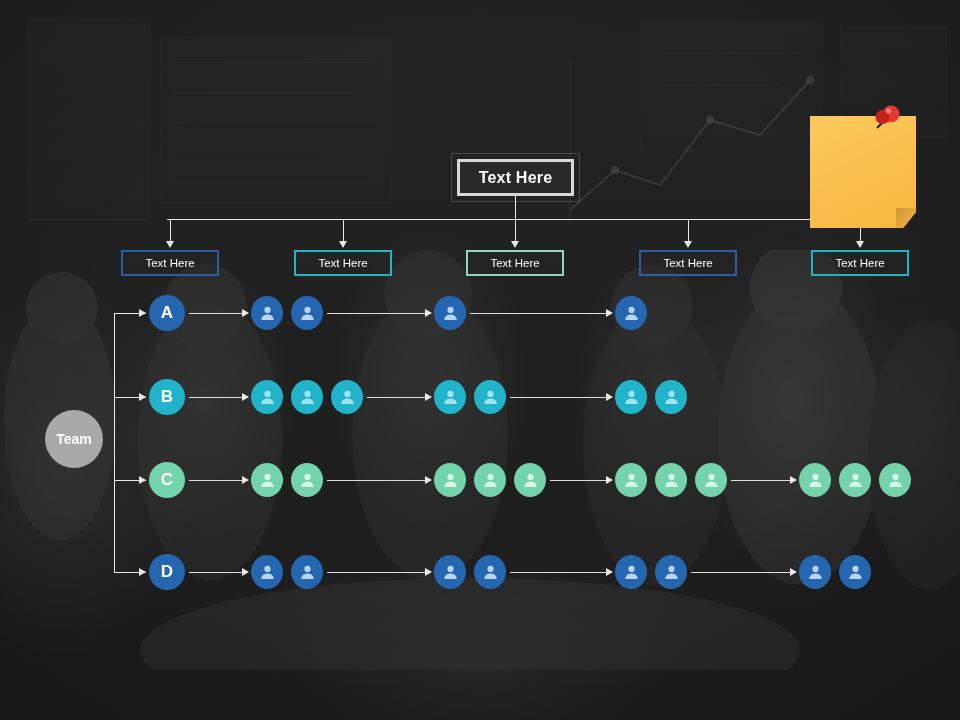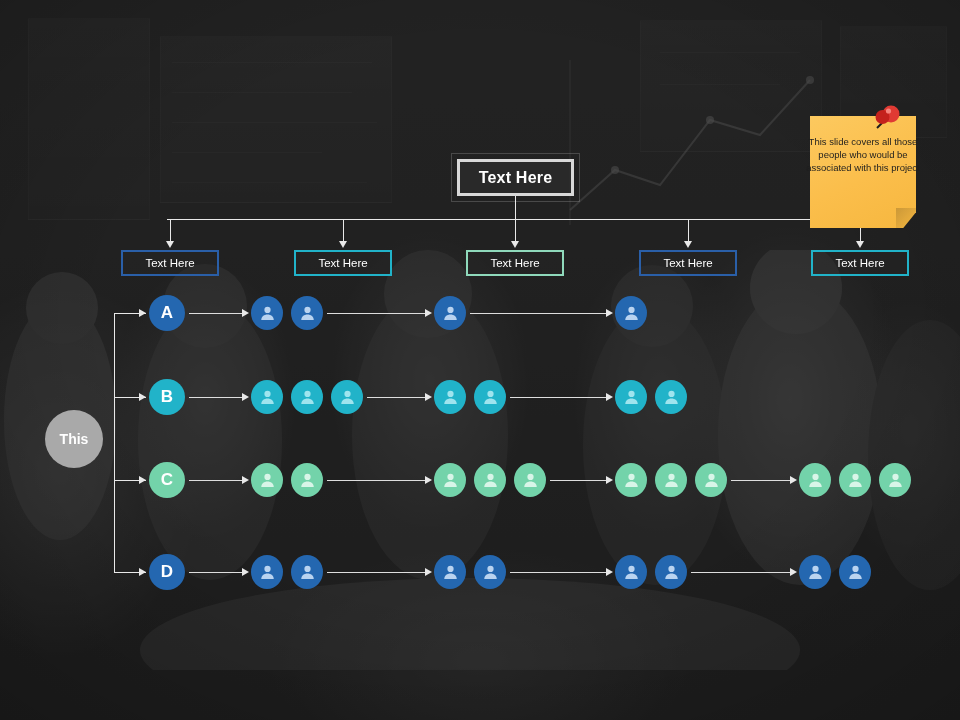--- a/index.html
+++ b/index.html
@@ -218,21 +218,21 @@
       </div>
       <div class="cat-box" style="left: 639px; width: 98px; border-color: rgb(42, 95, 168);">
         <span>Text Here</span>
       </div>
       <div class="cat-box" style="left: 811px; width: 98px; border-color: rgb(33, 179, 201);">
         <span>Text Here</span>
       </div>
     </div>
 
   <div class="team">
-    <span>This</span>
+    <span>Team</span>
   </div>
 
   <div id="rows">
       <div class="letter" style="left: 149px; top: 295px; background: rgb(36, 103, 176);">
         <span>A</span>
       </div>
       <div class="row-conn" style="left: 189px; top: 313px; width: 53px;"></div>
       <div class="arrow-right" style="left: 242px; top: 309px;"></div>
       <div class="person" style="left: 251px; top: 296px; background: rgb(36, 103, 176);">
         <svg viewBox="0 0 24 24">
@@ -447,21 +447,20 @@
         <svg viewBox="0 0 24 24">
           <circle cx="12" cy="7" r="4.4" fill="#b9d3f0"></circle>
           <path d="M3.2 21c0-4.6 3.9-7.6 8.8-7.6S20.8 16.4 20.8 21z" fill="#b9d3f0"></path>
         </svg>
       </div>
     </div>
 
   <div class="note">
     <div class="note-curl"></div>
   </div>
-  <div class="note-text">This slide covers all those people who would be associated with this project</div>
   <svg class="pin" viewBox="0 0 34 32">
     <line x1="8" y1="25" x2="19" y2="14" stroke="#1d1d1d" stroke-width="2"></line>
     <circle cx="22" cy="11" r="8.5" fill="#e03a33"></circle>
     <circle cx="13.5" cy="14" r="7" fill="#c4211c"></circle>
     <circle cx="19.5" cy="8" r="2.6" fill="#f6837c"></circle>
   </svg>
 
 
 </div>
 

